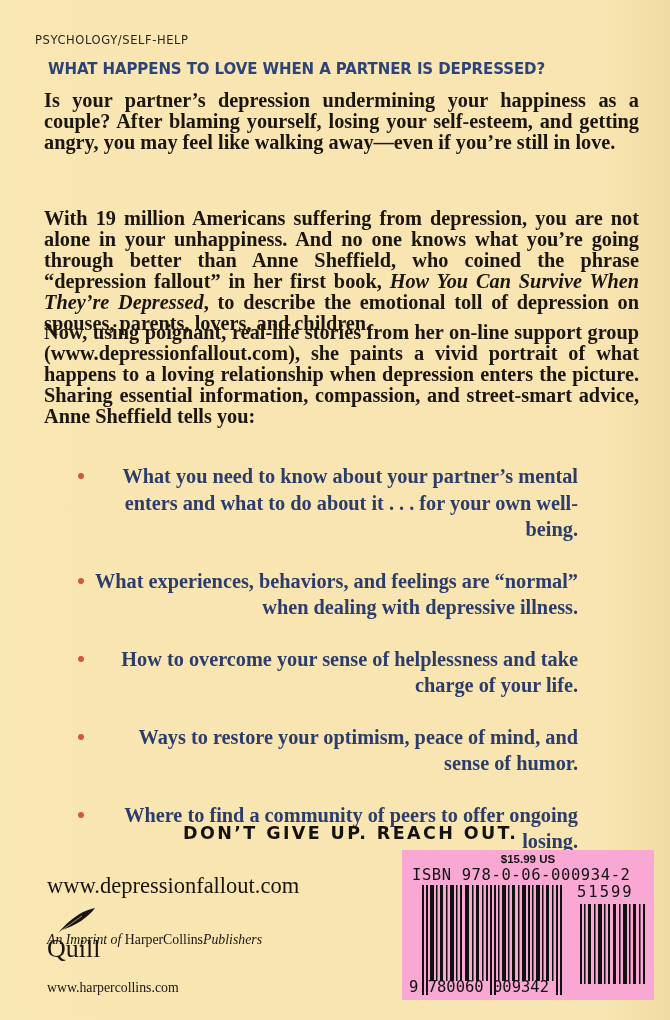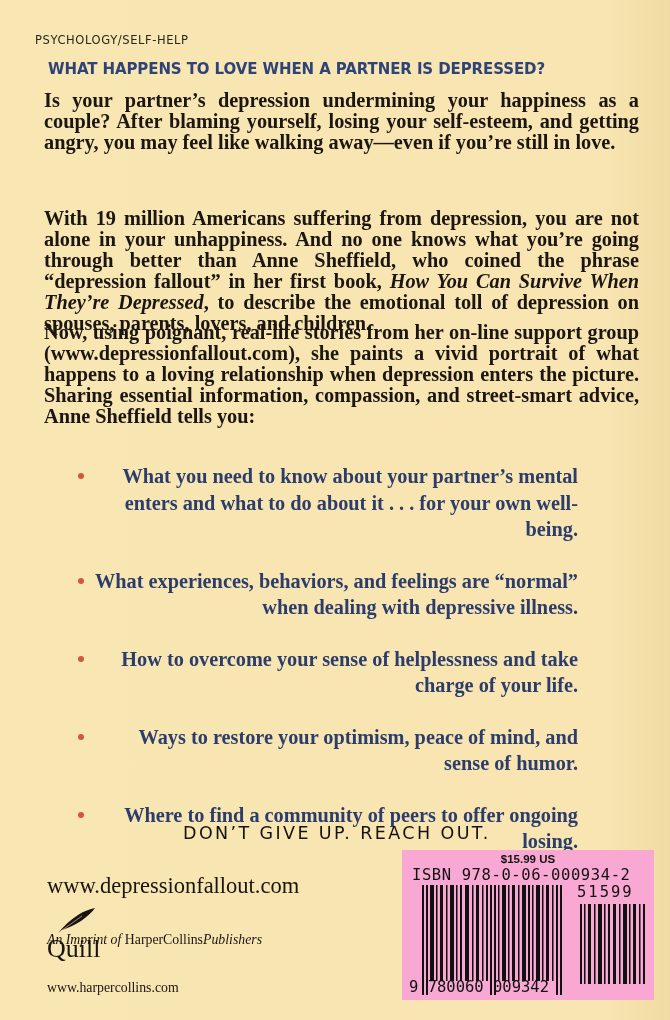--- a/index.html
+++ b/index.html
@@ -37,21 +37,21 @@
     font-size:20.3px; font-weight:bold; line-height:26.5px;
     color:#2c3d6b; margin-bottom:25px;text-align:right;
   }
   .bullet .dot {
     position:absolute; left:0; top:10px; width:6px; height:6px; border-radius:50%;
     background:#d0583c;
   }
   .bullet .txt { display:block; padding-left:2px; }
   .slogan {
     position:absolute; left:183px; top:823px;
-    font-family:"DejaVu Sans", sans-serif; font-weight:normal; font-size:17.5px;
+    font-family:"DejaVu Sans", sans-serif; font-weight:bold; font-size:17.5px;
     letter-spacing:2.4px; color:#161210; white-space:nowrap;
   }
   .website {
     position:absolute; left:47px; top:873px;
     font-size:22.5px; color:#1a1410;
   }
   .quill-icon { position:absolute; left:56px; top:908px; width:40px; height:26px; }
   .quill-label { position:absolute; left:47px; top:934px; font-size:26px; color:#1a1410; }
   .imprint { position:absolute; left:47px; top:932px; font-size:13.8px; color:#1a1410; white-space:nowrap; }
   .imprint i { font-style:italic; }

